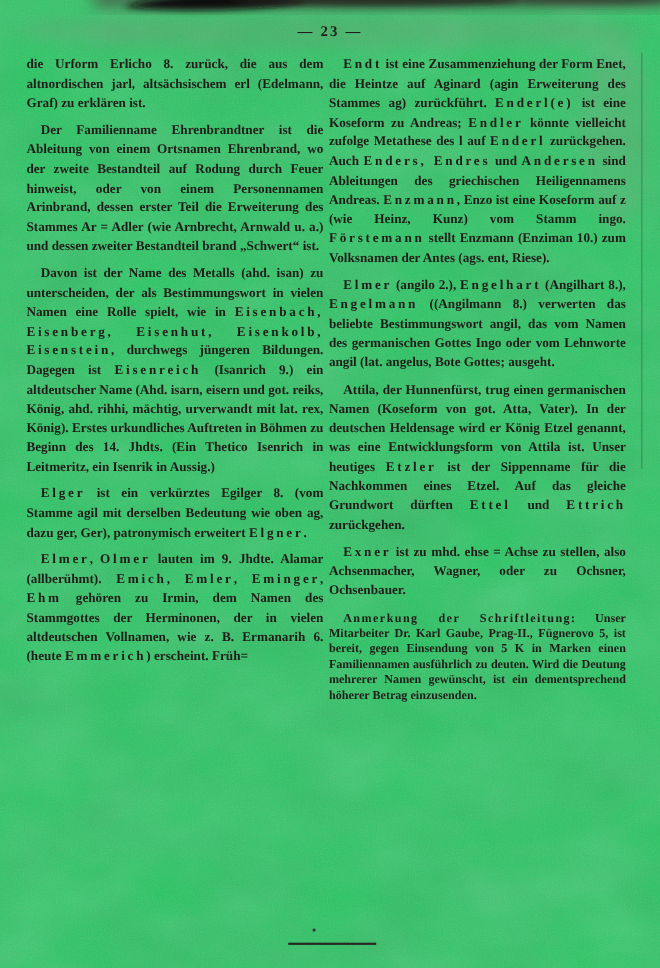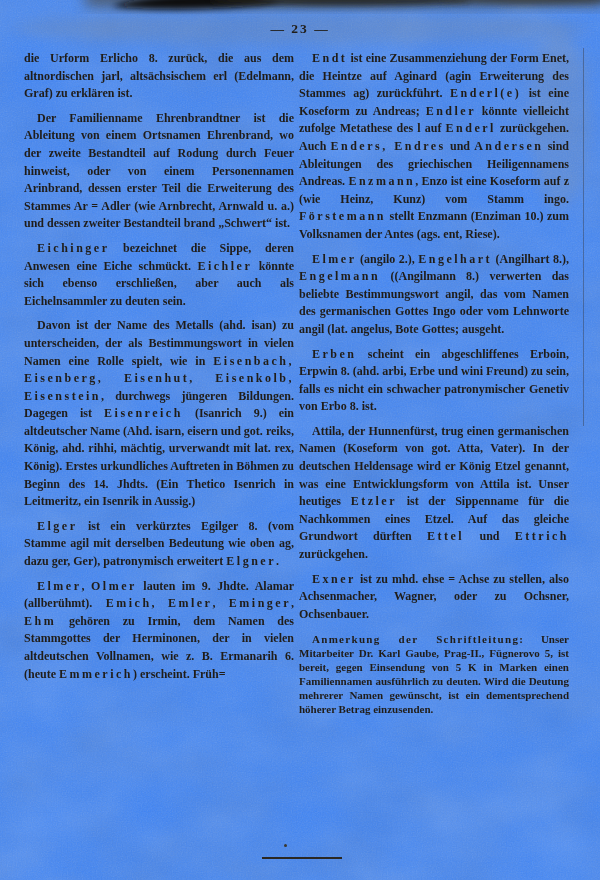--- a/index.html
+++ b/index.html
@@ -37,21 +37,21 @@
     border-radius:50%;background:#3a362f;
   }
   .edge-line{
     position:absolute;left:583px;top:48px;width:1px;height:378px;
     background:rgba(50,48,44,0.38);
   }
 </style>
 </head>
 <body>
 
-<div class="page" style="background: #3b82f6; color: rgb(32, 29, 25);">
+<div class="page" style="background: #22c55e; color: rgb(32, 29, 25);">
 
   <svg class="texture" width="600" height="880">
     <defs>
       <filter id="grain" x="0" y="0" width="100%" height="100%">
         <feTurbulence type="fractalNoise" baseFrequency="0.8" numOctaves="2" seed="3"></feTurbulence>
         <feColorMatrix type="saturate" values="0"></feColorMatrix>
         <feComponentTransfer>
             <feFuncA type="table" tableValues="0 0.20"></feFuncA>
           </feComponentTransfer>
       </filter>
@@ -83,29 +83,27 @@
     <ellipse cx="300" cy="28" rx="290" ry="16" fill="#8a857c" opacity="0.22" filter="url(#b2)"></ellipse>
     <ellipse cx="560" cy="120" rx="30" ry="90" fill="#9a958b" opacity="0.18" filter="url(#b2)"></ellipse>
   </svg>
 
   <div class="page-number">— 23 —</div>
 
   <div class="columns">
     <div class="column">
         <p class="para"><span>die Urform Erlicho 8. zurück, die aus dem altnordischen jarl, altsächsischem erl (Edelmann, Graf) zu erklären ist.</span></p>
         <p class="para indent"><span>Der Familienname Ehrenbrandtner ist die Ableitung von einem Ortsnamen Ehrenbrand, wo der zweite Bestandteil auf Rodung durch Feuer hinweist, oder von einem Personennamen Arinbrand, dessen erster Teil die Erweiterung des Stammes Ar = Adler (wie Arnbrecht, Arnwald u. a.) und dessen zweiter Bestandteil brand „Schwert“ ist.</span></p>
-        <p class="para indent"><span class="sp">Eichinger</span><span> bezeichnet die Sippe, deren Anwesen eine Eiche schmückt. </span><span class="sp">Eichler</span><span> könnte sich ebenso erschließen, aber auch als Eichelnsammler zu deuten sein.</span></p>
         <p class="para indent"><span>Davon ist der Name des Metalls (ahd. isan) zu unterscheiden, der als Bestimmungswort in vielen Namen eine Rolle spielt, wie in </span><span class="sp">Eisenbach, Eisenberg, Eisenhut, Eisenkolb, Eisenstein</span><span>, durchwegs jüngeren Bildungen. Dagegen ist </span><span class="sp">Eisenreich</span><span> (Isanrich 9.) ein altdeutscher Name (Ahd. isarn, eisern und got. reiks, König, ahd. rihhi, mächtig, urverwandt mit lat. rex, König). Erstes urkundliches Auftreten in Böhmen zu Beginn des 14. Jhdts. (Ein Thetico Isenrich in Leitmeritz, ein Isenrik in Aussig.)</span></p>
         <p class="para indent"><span class="sp">Elger</span><span> ist ein verkürztes Egilger 8. (vom Stamme agil mit derselben Bedeutung wie oben ag, dazu ger, Ger), patronymisch erweitert </span><span class="sp">Elgner</span><span>.</span></p>
         <p class="para indent"><span class="sp">Elmer</span><span>, </span><span class="sp">Olmer</span><span> lauten im 9. Jhdte. Alamar (allberühmt). </span><span class="sp">Emich</span><span>, </span><span class="sp">Emler</span><span>, </span><span class="sp">Eminger</span><span>, </span><span class="sp">Ehm</span><span> gehören zu Irmin, dem Namen des Stammgottes der Herminonen, der in vielen altdeutschen Vollnamen, wie z. B. Ermanarih 6. (heute </span><span class="sp">Emmerich</span><span>) erscheint. Früh=</span></p>
       </div>
     <div class="column">
         <p class="para indent"><span class="sp">Endt</span><span> ist eine Zusammenziehung der Form Enet, die Heintze auf Aginard (agin Erweiterung des Stammes ag) zurückführt. </span><span class="sp">Enderl(e)</span><span> ist eine Koseform zu Andreas; </span><span class="sp">Endler</span><span> könnte vielleicht zufolge Metathese des l auf </span><span class="sp">Enderl</span><span> zurückgehen. Auch </span><span class="sp">Enders, Endres</span><span> und </span><span class="sp">Andersen</span><span> sind Ableitungen des griechischen Heiligennamens Andreas. </span><span class="sp">Enzmann</span><span>, Enzo ist eine Koseform auf z (wie Heinz, Kunz) vom Stamm ingo. </span><span class="sp">Förstemann</span><span> stellt Enzmann (Enziman 10.) zum Volksnamen der Antes (ags. ent, Riese).</span></p>
         <p class="para indent"><span class="sp">Elmer</span><span> (angilo 2.), </span><span class="sp">Engelhart</span><span> (Angilhart 8.), </span><span class="sp">Engelmann</span><span> ((Angilmann 8.) verwerten das beliebte Bestimmungswort angil, das vom Namen des germanischen Gottes Ingo oder vom Lehnworte angil (lat. angelus, Bote Gottes; ausgeht.</span></p>
-        <p class="para indent"><span class="sp">Erben</span><span> scheint ein abgeschliffenes Erboin, Erpwin 8. (ahd. arbi, Erbe und wini Freund) zu sein, falls es nicht ein schwacher patronymischer Genetiv von Erbo 8. ist.</span></p>
         <p class="para indent"><span>Attila, der Hunnenfürst, trug einen germanischen Namen (Koseform von got. Atta, Vater). In der deutschen Heldensage wird er König Etzel genannt, was eine Entwicklungsform von Attila ist. Unser heutiges </span><span class="sp">Etzler</span><span> ist der Sippenname für die Nachkommen eines Etzel. Auf das gleiche Grundwort dürften </span><span class="sp">Ettel</span><span> und </span><span class="sp">Ettrich</span><span> zurückgehen.</span></p>
         <p class="para indent"><span class="sp">Exner</span><span> ist zu mhd. ehse = Achse zu stellen, also Achsenmacher, Wagner, oder zu Ochsner, Ochsenbauer.</span></p>
         <p class="para indent note"><span class="sp">Anmerkung der Schriftleitung:</span><span> Unser Mitarbeiter Dr. Karl Gaube, Prag-II., Fügnerovo 5, ist bereit, gegen Einsendung von 5 K in Marken einen Familiennamen ausführlich zu deuten. Wird die Deutung mehrerer Namen gewünscht, ist ein dementsprechend höherer Betrag einzusenden.</span></p>
       </div>
   </div>
 
   <div class="divider-dot"></div>
   <div class="divider"></div>
   <div class="edge-line"></div>
 

